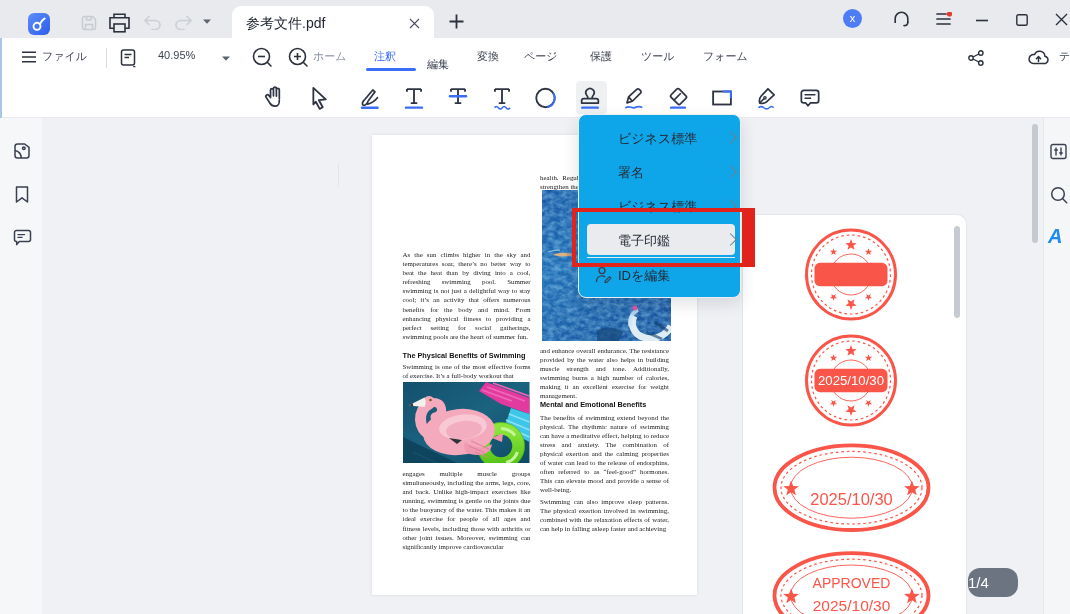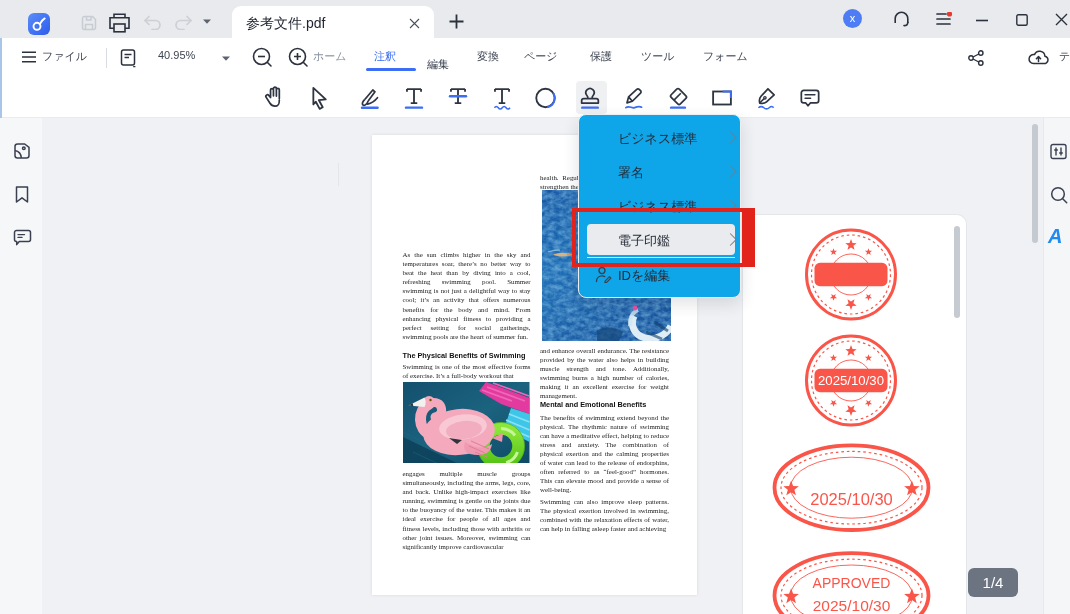--- a/index.html
+++ b/index.html
@@ -42,21 +42,21 @@
   #dsep { position:absolute; left:8px; top:142px; width:148px; height:1px; background:#e9eaec; }
 
   
   #redbox { position:absolute; left:572px; top:208px; width:183px; height:59px; border:4.6px solid #e2231c; border-right-width:13px; }
 
   
   #stamps { position:absolute; left:742px; top:214px; width:225px; height:400px; background:#fff; border:1px solid #e4e7ea; border-bottom:none; border-radius:10px 10px 0 0; }
   #stampscroll { position:absolute; left:954px; top:226px; width:6px; height:92px; border-radius:3px; background:#c6cbd1; }
 
   
-  #pageind { position:absolute; left:968px; top:568px; width:50px; height:29px; background:#6b7480; border-radius:6px; color:#fff; font-size:15px; line-height:29px; text-align:center; }
+  #pageind { position:absolute; left:968px; top:568px; width:50px; height:29px; background:#6b7480; border-radius:12px; color:#fff; font-size:15px; line-height:29px; text-align:left; }
 </style>
 </head>
 <body>
 
 <div id="titlebar">
 
   <svg class="abs" style="left:28px; top:13px;" width="22" height="22" viewBox="0 0 22 22">
     <defs>
         <linearGradient id="lg1" x1="0" y1="0" x2="1" y2="1">
       <stop offset="0" stop-color="#5b8ef8"></stop>

